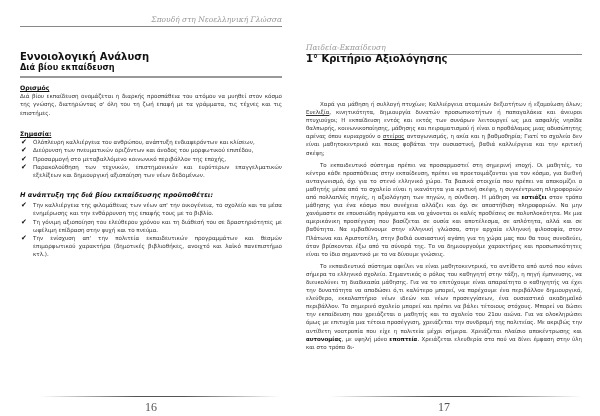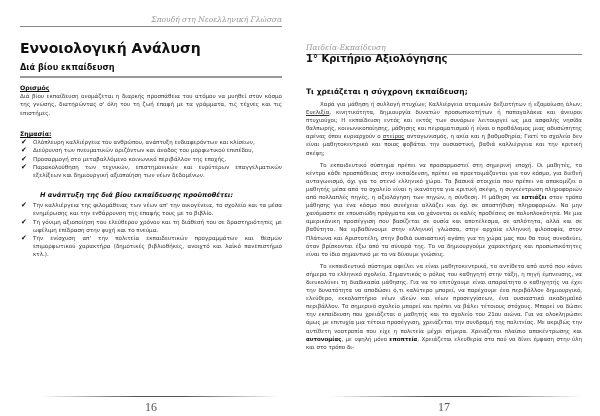--- a/index.html
+++ b/index.html
@@ -6,33 +6,33 @@
   body { width:600px; height:416px; background:#ffffff; position:relative; overflow:hidden;
          font-family:"DejaVu Sans", sans-serif; color:#222; }
   .page { position:absolute; top:0; height:368px; }
   .left { left:20px; width:262px; }
   .right { left:306px; width:276px;margin-top:28px; }
   .running-head { position:absolute; top:15px; font-family:"DejaVu Serif", serif; font-style:italic;
                   font-size:7.5px; color:#999; }
   .left .running-head { right:0; }
   .right .running-head { left:0; }
   .head-rule { position:absolute; top:26px; left:0; right:0; height:1px; background:#888; }
-  .section-title { position:absolute; top:40px; left:0; font-weight:bold; font-size:14px; color:#111; }
+  .section-title { position:absolute; top:51px; left:0; font-weight:bold; font-size:10px; color:#111; }
   .right .section-title { font-size:10px; top:25px; }
   .sub-title { position:absolute; font-weight:bold; font-size:8.2px; color:#111; text-align:left; left:0; right:0; }
   .left .sub-title { top:62px; }
   .right .sub-title { top:59px; font-size:7.5px; }
   .sub-rule { position:absolute; top:76px; left:0; right:0; height:2px; background:#999; }
   .block { position:absolute; left:0; right:0; font-size:5.6px; line-height:8.2px; color:#333; }
   .lbl { font-weight:bold; text-decoration:underline; color:#111; font-size:6.2px; display:block; }
   .just { text-align:justify; }
   ul.checks { list-style:none; margin:0; padding:0; }
   ul.checks li { position:relative; padding-left:13px; text-align:justify; }
   ul.checks li .ck { position:absolute; left:1px; top:0; font-size:7px; color:#111; }
-  .h3 { font-weight:bold; font-style:italic; font-size:6.6px; color:#111; margin-left:20px; }
+  .h3 { font-weight:bold; font-style:italic; font-size:6.6px; color:#111; margin-left:0; }
   .para { text-indent:14px; text-align:justify; margin:0 0 4px 0; }
   .u { text-decoration:underline; }
   .b { font-weight:bold; color:#111; }
   .foot-rule { position:absolute; top:396px; left:20px; right:0; height:1px;
                background:linear-gradient(to right, #fff, #555 40%, #555 60%, #fff); }
   .page-num { position:absolute; top:400px; left:0; right:0; text-align:center;
               font-family:Liberation Serif, serif; font-size:12px; color:#555; }
 </style>
 </head>
 <body>
@@ -68,21 +68,20 @@
     </ul>
   </div>
 </div>
 <div class="foot-rule" style="left:40px; width:240px;"></div>
 <div class="page-num" style="left:20px; width:262px;">16</div>
 
 <div class="page right">
   <div class="running-head">Παιδεία-Εκπαίδευση</div>
   <div class="head-rule"></div>
   <div class="section-title">1° Κριτήριο Αξιολόγησης</div>
-  <div class="sub-title">Τι χρειάζεται η σύγχρονη εκπαίδευση;</div>
 
   <div class="block" style="top:72px; line-height:8.1px; font-size:5.5px;">
     <p class="para">
       <span>Χαρά για μάθηση ή συλλογή πτυχίων; Καλλιέργεια ατομικών δεξιοτήτων ή εξομοίωση όλων; </span><span class="u">Ευελιξία</span><span>, κινητικότητα, δημιουργία δυνατών προσωπικοτήτων ή παπαγαλάκια και άνευροι πτυχιούχοι; Η εκπαίδευση εντός και εκτός των συνόρων λειτουργεί ως μια ασφαλής νησίδα θαλπωρής, κοινωνικοποίησης, μάθησης και πειραματισμού ή είναι ο προθάλαμος μιας αδυσώπητης αρένας όπου κυριαρχούν ο </span><span class="u">στείρος</span><span> ανταγωνισμός, η ακία και η βαθμοθηρία; Γιατί το σχολείο δεν είναι μαθητοκεντρικό και ποιος φοβάται την ουσιαστική, βαθιά καλλιέργεια και την κριτική σκέψη;</span>
     </p>
     <p class="para">
       <span>Το εκπαιδευτικό σύστημα πρέπει να προσαρμοστεί στη σημερινή εποχή. Οι μαθητές, το κέντρο κάθε προσπάθειας στην εκπαίδευση, πρέπει να προετοιμάζονται για τον κόσμο, για διεθνή ανταγωνισμό, όχι για το στενό ελληνικό χώρο. Τα βασικά στοιχεία που πρέπει να αποκομίζει ο μαθητής μέσα από το σχολείο είναι η ικανότητα για κριτική σκέψη, η συγκέντρωση πληροφοριών από πολλαπλές πηγές, η αξιολόγηση των πηγών, η σύνθεση. Η μάθηση να </span><span class="b">εστιάζει</span><span> στον τρόπο μάθησης για ένα κόσμο που συνέχεια αλλάζει και όχι σε αποστήθιση πληροφοριών. Να μην χανόμαστε σε επουσιώδη πράγματα και να χάνονται οι καλές προθέσεις σε πολυπλοκότητα. Με μια αμερικάνικη προσέγγιση που βασίζεται σε ουσία και αποτέλεσμα, σε απλότητα, αλλά και σε βαθύτητα. Να εμβαθύνουμε στην ελληνική γλώσσα, στην αρχαία ελληνική φιλοσοφία, στον Πλάτωνα και Αριστοτέλη, στην βαθιά ουσιαστική αγάπη για τη χώρα μας που θα τους συνοδεύει, όταν βρίσκονται έξω από τα σύνορά της. Το να δημιουργούμε χαρακτήρες και προσωπικότητες είναι το ίδιο σημαντικό με το να δίνουμε γνώσεις.</span>
     </p>
     <p class="para">
       <span>Το εκπαιδευτικό σύστημα οφείλει να είναι μαθητοκεντρικό, το αντίθετο από αυτό που κάνει σήμερα το ελληνικό σχολείο. Σημαντικός ο ρόλος του καθηγητή στην τάξη, η πηγή έμπνευσης, να διευκολύνει τη διαδικασία μάθησης. Για να το επιτύχουμε είναι απαραίτητο ο καθηγητής να έχει την δυνατότητα να αποδώσει ό,τι καλύτερο μπορεί, να παρέχουμε ένα περιβάλλον δημιουργικό, ελεύθερο, εκκολαπτήριο νέων ιδεών και νέων προσεγγίσεων, ένα ουσιαστικό ακαδημαϊκό περιβάλλον. Το σημερινό σχολείο μπορεί και πρέπει να βάλει τέτοιους στόχους. Μπορεί να δώσει την εκπαίδευση που χρειάζεται ο μαθητής και το σχολείο του 21ου αιώνα. Για να ολοκληρώσει όμως με επιτυχία μια τέτοια προσέγγιση, χρειάζεται την συνδρομή της πολιτείας. Με ακριβώς την αντίθετη νοοτροπία που είχε η πολιτεία μέχρι σήμερα. Χρειάζεται πλαίσιο αποκέντρωσης και </span><span class="b">αυτονομίας</span><span>, με υψηλή μόνο </span><span class="b">εποπτεία</span><span>. Χρειάζεται ελευθερία στο πού να δίνει έμφαση στην ύλη και στο τρόπο δι-</span>

